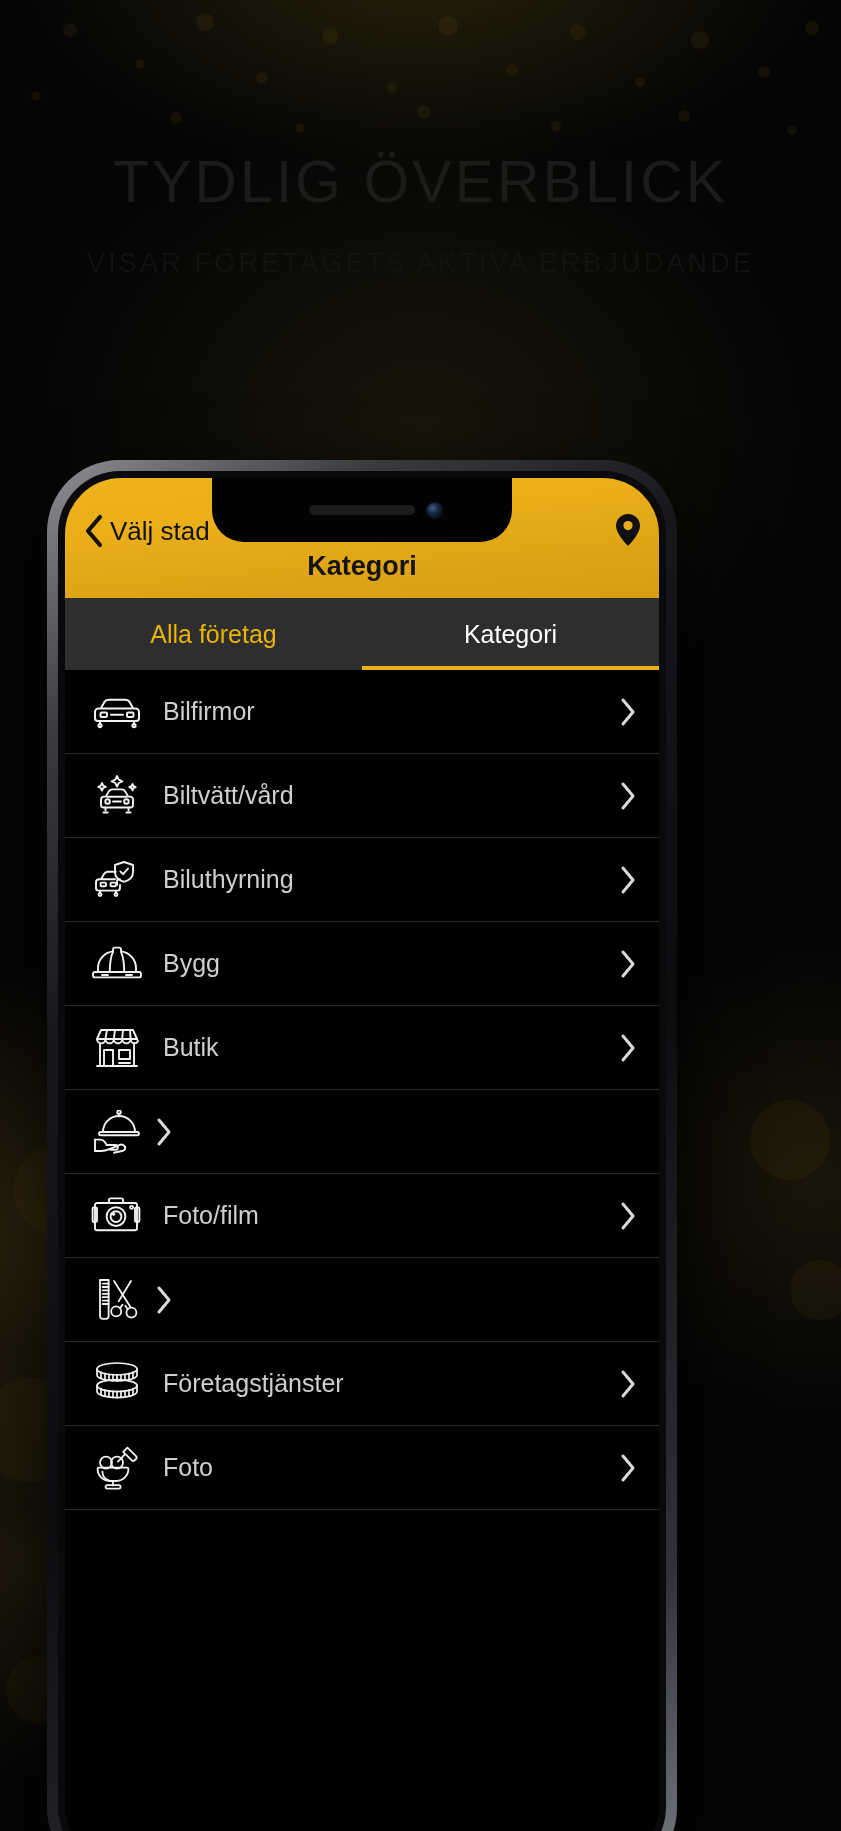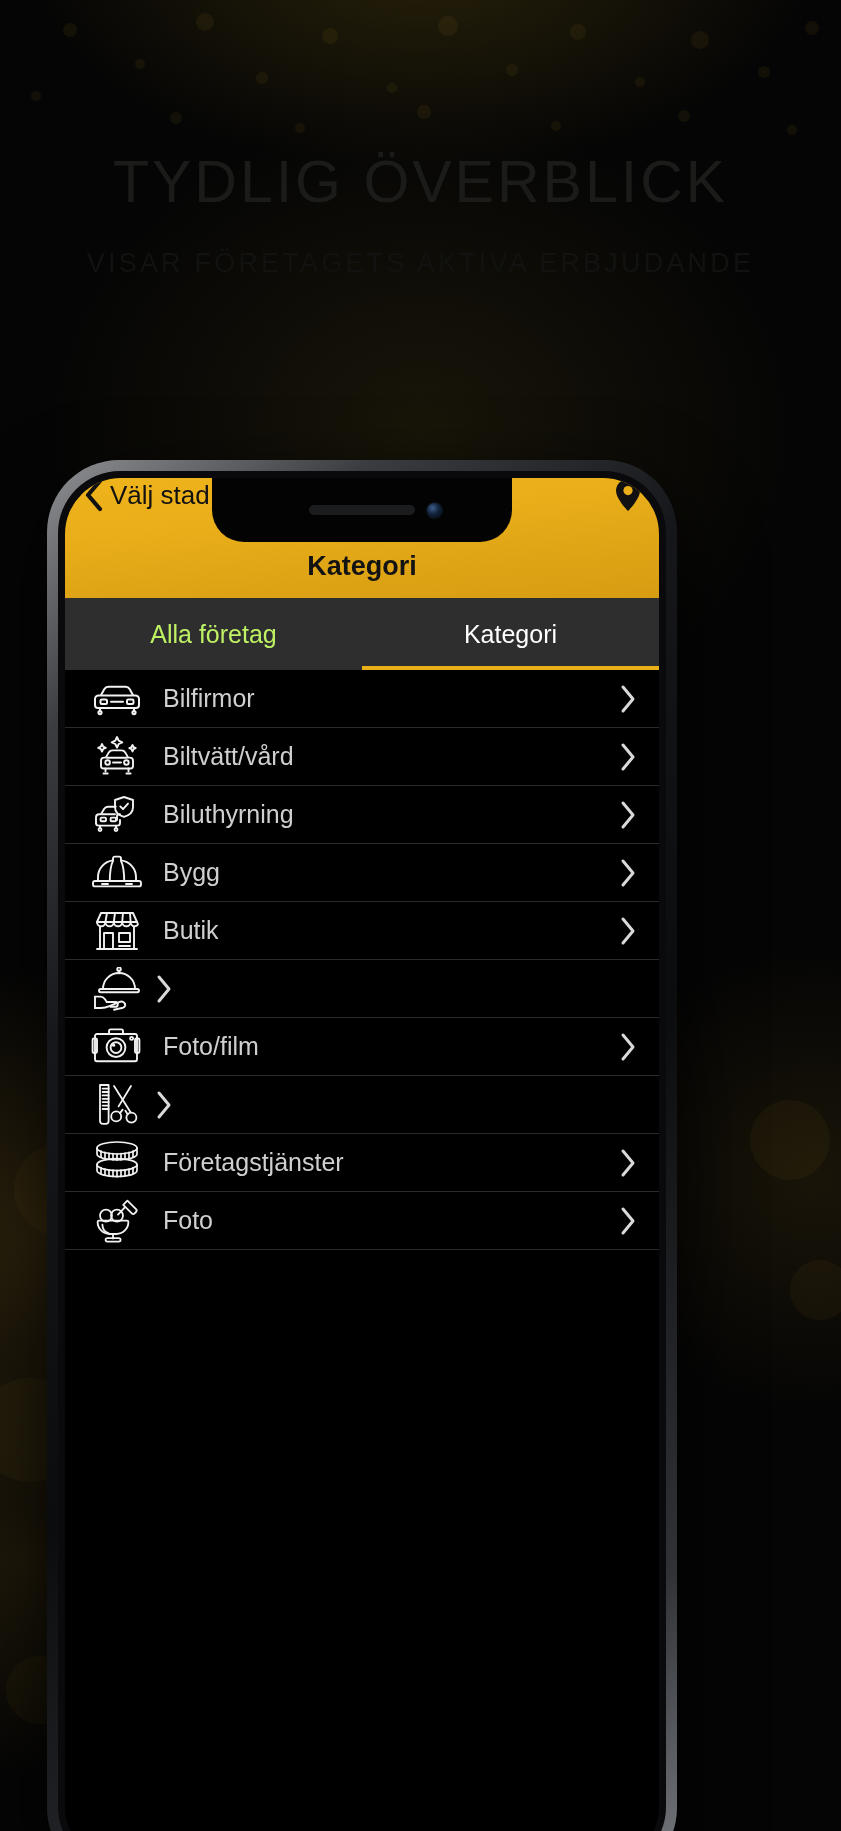--- a/index.html
+++ b/index.html
@@ -89,21 +89,21 @@
   }
 
   
   #app{ position:absolute; inset:0; display:flex; flex-direction:column; background:#000; }
 
   .navbar{
     position:relative;
     height:120px;
     background:linear-gradient(175deg,#efb41b 0%,#e9ae19 35%,#d79c12 100%);
     flex:0 0 auto;
-    display:flex; align-items:flex-start;
+    display:flex; align-items:center;
     padding:0 18px 14px 18px;
   }
   .nav-back{
     display:flex; align-items:center; gap:5px;
     color:#111; font-size:26px;
     z-index:9;
   }
   .chev-back{ display:block; }
   .nav-title{
     position:absolute; left:0; right:0; bottom:16px;
@@ -116,32 +116,32 @@
   .tabs{
     flex:0 0 auto;
     height:72px;
     background:#2e2e2e;
     display:flex;
     position:relative;
   }
   .tab{
     flex:1 1 50%;
     display:flex; align-items:center; justify-content:center;
-    font-size:25px; color:#bef264;
+    font-size:25px; color:#eab308;
     position:relative;
   }
   .tab.active{ color:#ffffff; }
   .tab.active::after{
     content:""; position:absolute; left:0; right:0; bottom:0;
     height:4px; background:#e9b01a;
   }
 
   .list{ flex:1 1 auto; background:#000; overflow:hidden; }
   .row{
-    height:58px;
+    height:84px;
     display:flex; align-items:center;
     padding:0 22px 0 14px;
     border-bottom:1px solid #2a2a2a;
   }
   .row-icon{
     width:76px; flex:0 0 76px;
     display:flex; align-items:center; justify-content:center;
   }
   .row-label{
     flex:1 1 auto;

